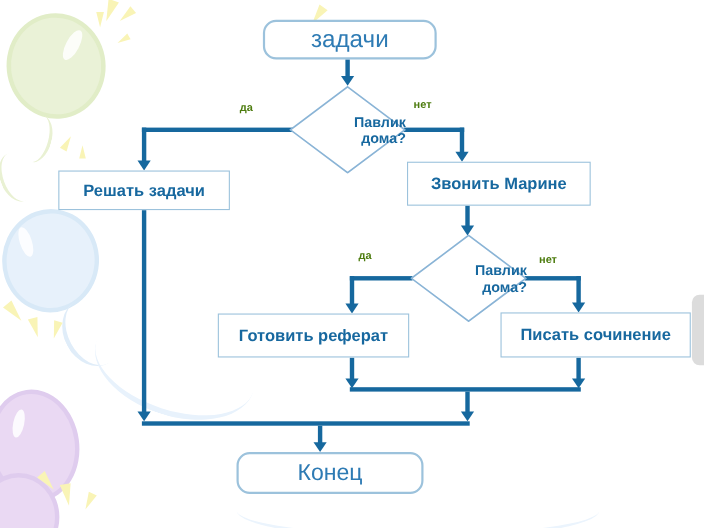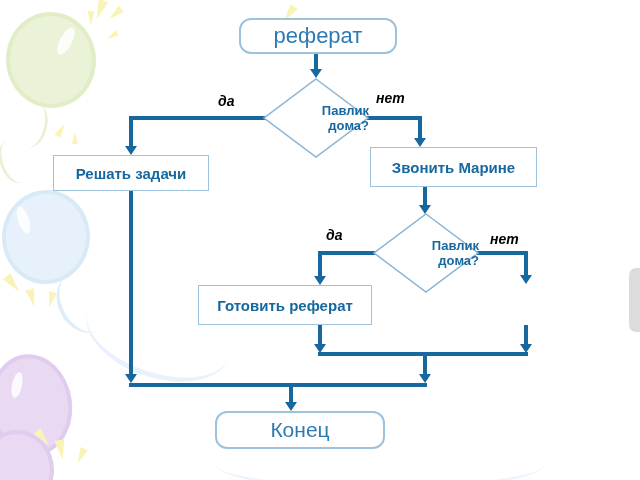--- a/index.html
+++ b/index.html
@@ -38,21 +38,21 @@
 
   .diamond{position:absolute;z-index:3;}
   .d1{left:263px;top:78px;}
   .d2{left:373px;top:213px;}
   .dtext{position:absolute;z-index:4;width:106px;text-align:right;font-weight:bold;font-size:13px;line-height:15px;color:#17689f;}
   .dt1{left:263px;top:103px;}
   .dt2{left:373px;top:238px;}
 
   .line{position:absolute;background:#16689e;z-index:2;}
   .arrow{position:absolute;width:0;height:0;border-left:6px solid transparent;border-right:6px solid transparent;border-top:9px solid #16689e;z-index:2;}
-  .blabel{position:absolute;font-weight:bold;font-size:14px;color:#000000;z-index:3;font-style:italic;}
+  .blabel{position:absolute;font-weight:bold;font-size:10px;color:#4d7c0f;z-index:3;}
 </style>
 </head>
 <body>
 
 <div id="canvas">
 
   <div class="balloon b-green"></div>
   <div class="hilite h-green"></div>
   <div class="arc str-g1"></div>
   <div class="arc str-g2"></div>
@@ -118,21 +118,21 @@
 
   <div class="line" style="left:129px;top:383px;width:298px;height:4px;"></div>
   <div class="line" style="left:289px;top:387px;width:4px;height:17px;"></div>
   <div class="arrow" style="left:285px;top:402px;"></div>
 
   <span class="blabel" style="left:218px;top:93px;">да</span>
   <span class="blabel" style="left:376px;top:90px;">нет</span>
   <span class="blabel" style="left:326px;top:227px;">да</span>
   <span class="blabel" style="left:490px;top:231px;">нет</span>
 
-  <div class="node terminator n-start">реферат</div>
+  <div class="node terminator n-start">задачи</div>
 
   <svg class="diamond d1" width="106" height="80">
     <polygon points="53,1 105,40 53,79 1,40" fill="#ffffff" stroke="#8ab4d6" stroke-width="1.5"></polygon>
   </svg>
   <div class="dtext dt1">
     <div>Павлик</div>
     <div>дома?</div>
   </div>
 
   <div class="node n-solve">Решать задачи</div>
@@ -140,16 +140,17 @@
 
   <svg class="diamond d2" width="106" height="80">
     <polygon points="53,1 105,40 53,79 1,40" fill="#ffffff" stroke="#8ab4d6" stroke-width="1.5"></polygon>
   </svg>
   <div class="dtext dt2">
     <div>Павлик</div>
     <div>дома?</div>
   </div>
 
   <div class="node n-report">Готовить реферат</div>
+  <div class="node n-essay">Писать сочинение</div>
 
   <div class="node terminator n-end">Конец</div>
 
 </div>
 
 </body></html>

